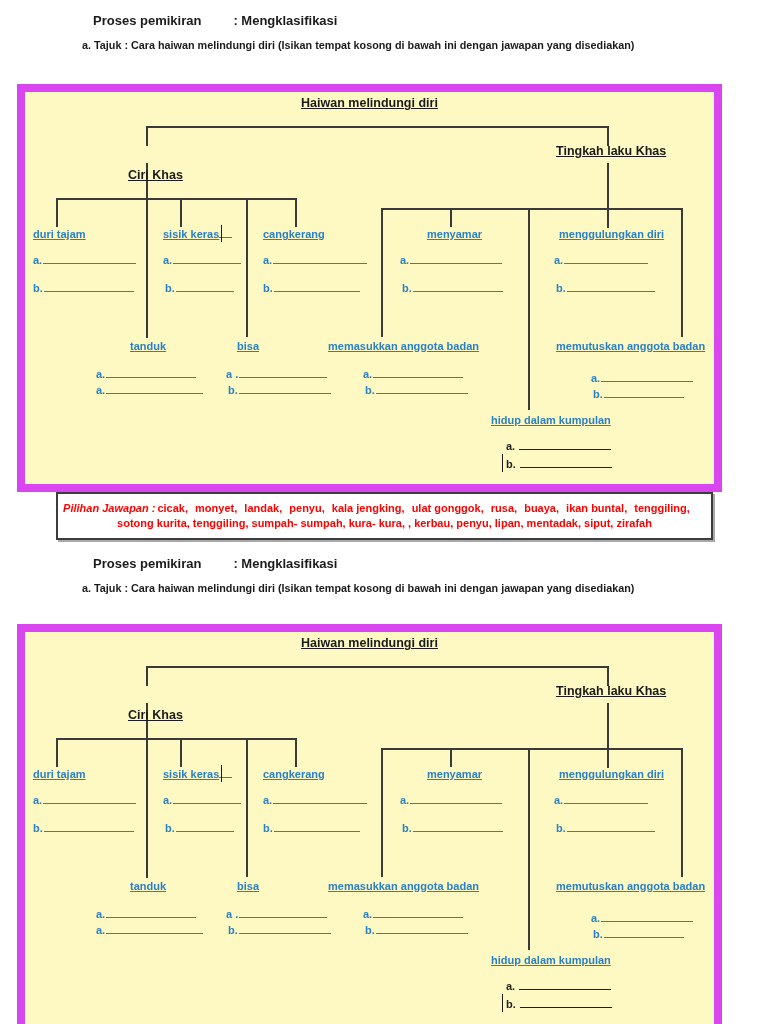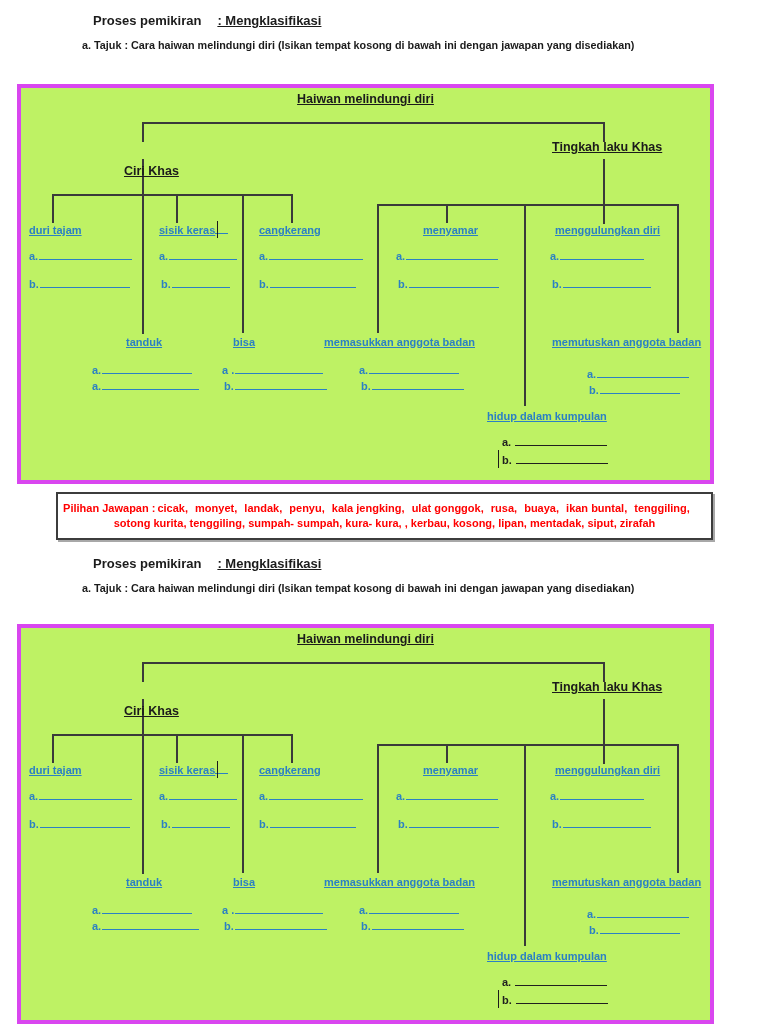--- a/index.html
+++ b/index.html
@@ -4,25 +4,25 @@
 <style>
   html,body{margin:0;padding:0;background:#e9e9e9;}
   .page{
     position:relative;width:768px;height:1024px;background:#ffffff;overflow:hidden;
     font-family:"Liberation Sans", sans-serif;margin:0 auto;
   }
   .slot{position:absolute;left:0;top:0;}
 
   
   .hdr-process{position:absolute;left:93px;top:0;font-weight:bold;font-size:13px;color:#1b1b1b;white-space:nowrap;}
-  .hdr-process .val{margin-left:16px;text-decoration:underline;}
+  .hdr-process .val{margin-left:32px;}
   .hdr-task{position:absolute;left:82px;top:26px;font-weight:bold;font-size:10.8px;color:#1b1b1b;white-space:nowrap;}
 
   
-  .diagram{position:relative;width:689px;height:392px;border:4px solid #d946ef;background:#bef264;}
+  .diagram{position:relative;width:689px;height:392px;border:8px solid #d946ef;background:#fef9c3;}
   .d-title{position:absolute;top:4px;left:0;width:100%;text-align:center;font-weight:bold;font-size:12.5px;
            color:#1b1b1b;text-decoration:underline;}
   .branch{position:absolute;font-weight:bold;font-size:12.5px;color:#1b1b1b;text-decoration:underline;white-space:nowrap;}
   .branch.left{left:103px;top:52px;margin-top:24px;}
   .branch.right{left:531px;top:52px;}
   .hl,.vl,.tick{position:absolute;background:#3a3a3a;}
   .hl{height:1.5px;}
   .vl{width:1.5px;}
   .tick{width:1.4px;background:#1b1b1b;}
 
@@ -33,21 +33,21 @@
   .brow.black .bl{margin-left:4px;}
   .nlabel .ext{display:inline-block;border-bottom:1.4px solid currentColor;height:9px;}
 
   
   .answer-box{
     position:absolute;left:56px;top:492px;width:653px;height:44px;border:2px solid #3c3c3c;
     background:#fff;box-shadow:2px 2px 0 #a8a8a8;
     display:flex;flex-direction:column;justify-content:center;align-items:center;
   }
   .ab-line{font-size:11px;font-weight:bold;color:#ff0000;line-height:15px;text-align:center;white-space:nowrap;}
-  .ab-lead{margin-right:2px;}
+  .ab-lead{font-style:italic;margin-right:2px;}
   .ab-item{margin-right:4px;}
   .ab-item:last-child{margin-right:16px;}
 </style>
 </head>
 <body>
 
 <div class="page">
 
   <div class="slot" style="top:13px">
   <div>
@@ -121,21 +121,21 @@
     <div class="brow black" style="left:481px;top:348px"><span>a.</span><span class="bl" style="width:92px"></span></div>
     <div class="tick" style="left:477px;top:362px;height:18px"></div>
     <div class="brow black" style="left:481px;top:366px"><span>b.</span><span class="bl" style="width:92px"></span></div>
   </div>
 </div>
 
   <div class="answer-box">
     <div class="ab-line">
       <span class="ab-lead">Pilihan Jawapan :</span><span><span class="ab-item">cicak,</span> <span class="ab-item">monyet,</span> <span class="ab-item">landak,</span> <span class="ab-item">penyu,</span> <span class="ab-item">kala jengking,</span> <span class="ab-item">ulat gonggok,</span> <span class="ab-item">rusa,</span> <span class="ab-item">buaya,</span> <span class="ab-item">ikan buntal,</span> <span class="ab-item">tenggiling,</span> </span>
     </div>
-    <div class="ab-line">sotong kurita, tenggiling, sumpah- sumpah, kura- kura, , kerbau, kosong, lipan, mentadak, siput, zirafah</div>
+    <div class="ab-line">sotong kurita, tenggiling, sumpah- sumpah, kura- kura, , kerbau, penyu, lipan, mentadak, siput, zirafah</div>
   </div>
 
   <div class="slot" style="top:556px">
   <div>
     <div class="hdr-process">
       <span>Proses pemikiran</span><span class="val">: Mengklasifikasi</span>
     </div>
     <div class="hdr-task">a.  Tajuk : Cara haiwan melindungi diri (Isikan tempat kosong di bawah ini dengan jawapan yang disediakan)</div>
   </div>
 </div>

